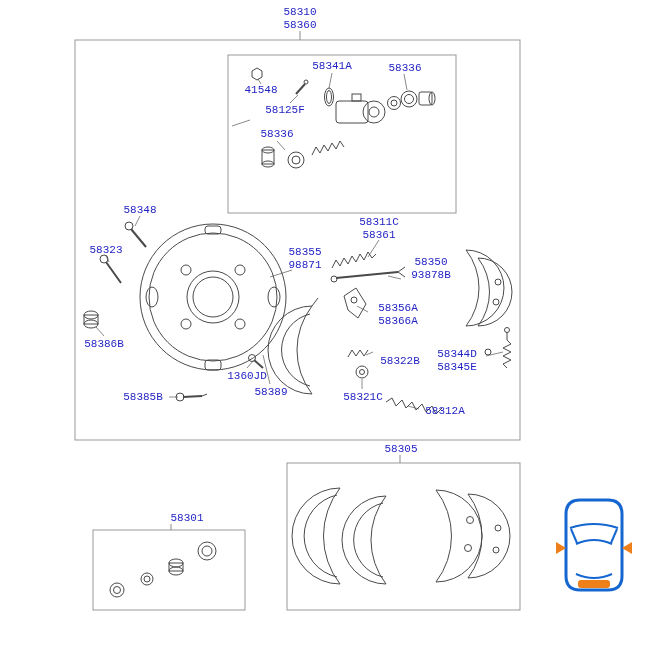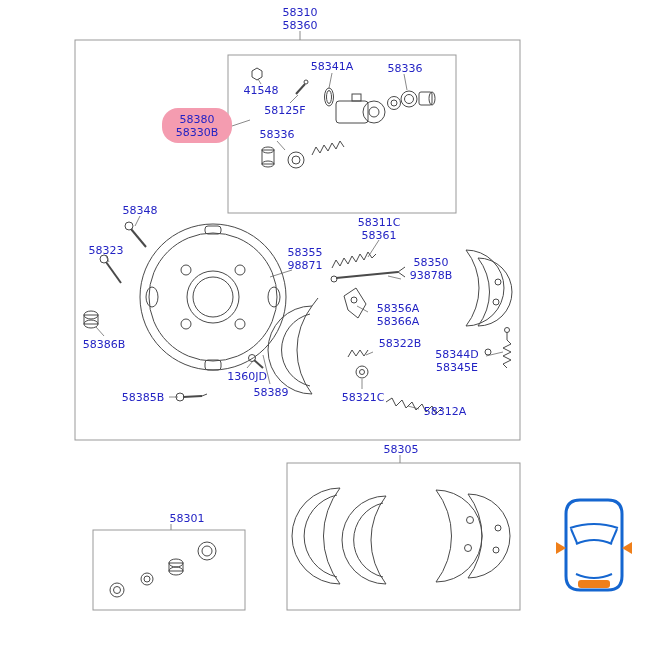--- a/index.html
+++ b/index.html
@@ -3,21 +3,21 @@
 <meta charset="utf-8">
 <style>
   html,body{margin:0;padding:0;background:#ffffff;}
   .stage{
     position:relative;width:650px;height:650px;background:#ffffff;
     font-family:"DejaVu Sans","Liberation Sans",sans-serif;overflow:hidden;
   }
   .stage svg{position:absolute;left:0;top:0;}
   .plabel{
     position:absolute;font-size:11px;line-height:1.2;text-align:center;
-    color:var(--label-text,#2323c4);white-space:nowrap;
+    color:var(--label-text,#2323c4);white-space:nowrap;font-family:Liberation Mono, monospace;
   }
   .plabel span{display:block;}
   .plabel.highlight{
     background:var(--highlight-bg,#f49cb0);
     border-radius:16px;padding:5px 6px 4px 6px;
   }
   
   .bx{stroke:var(--box-border,#999);fill:none;stroke-width:1;}
   .ld{stroke:var(--leader,#8a8a8a);fill:none;stroke-width:1;}
   .ln{stroke:var(--line,#4a4a4a);fill:none;stroke-width:1;}
@@ -216,24 +216,20 @@
   <div class="plabel" style="left:270px;top:6px;width:60px">
     <span>58310</span>
     <span>58360</span>
   </div>
 
   <div class="plabel" style="left:238px;top:84px;width:46px">41548</div>
   <div class="plabel" style="left:306px;top:60px;width:52px">58341A</div>
   <div class="plabel" style="left:382px;top:62px;width:46px">58336</div>
   <div class="plabel" style="left:260px;top:104px;width:50px">58125F</div>
 
-  <div class="plabel highlight" style="left:162px;top:108px;width:58px">
-    <span>58380</span>
-    <span>58330B</span>
-  </div>
 
   <div class="plabel" style="left:254px;top:128px;width:46px">58336</div>
   <div class="plabel" style="left:116px;top:204px;width:48px">58348</div>
   <div class="plabel" style="left:84px;top:244px;width:44px">58323</div>
 
   <div class="plabel" style="left:280px;top:246px;width:50px">
     <span>58355</span>
     <span>98871</span>
   </div>
 
@@ -246,21 +242,21 @@
     <span>58350</span>
     <span>93878B</span>
   </div>
 
   <div class="plabel" style="left:370px;top:302px;width:56px">
     <span>58356A</span>
     <span>58366A</span>
   </div>
 
   <div class="plabel" style="left:78px;top:338px;width:52px">58386B</div>
-  <div class="plabel" style="left:374px;top:337px;width:52px">58322B</div>
+  <div class="plabel" style="left:374px;top:355px;width:52px">58322B</div>
 
   <div class="plabel" style="left:428px;top:348px;width:58px">
     <span>58344D</span>
     <span>58345E</span>
   </div>
 
   <div class="plabel" style="left:222px;top:370px;width:50px">1360JD</div>
   <div class="plabel" style="left:248px;top:386px;width:46px">58389</div>
   <div class="plabel" style="left:118px;top:391px;width:50px">58385B</div>
   <div class="plabel" style="left:338px;top:391px;width:50px">58321C</div>

